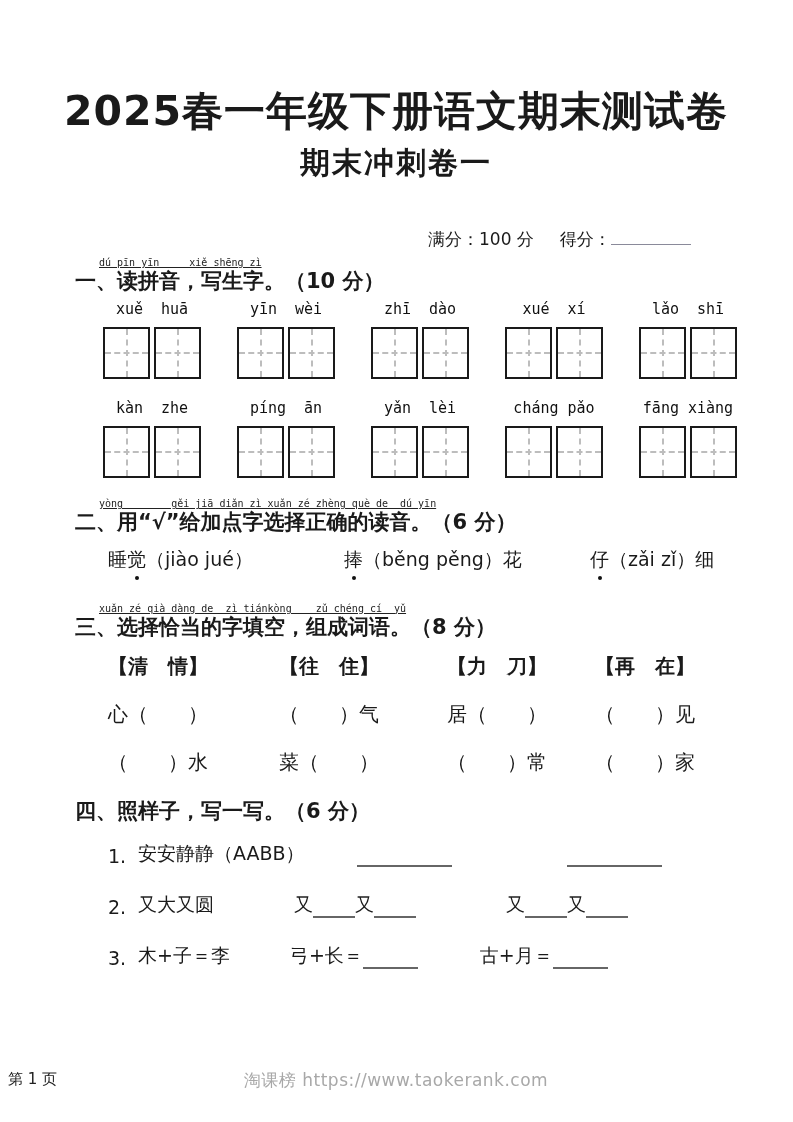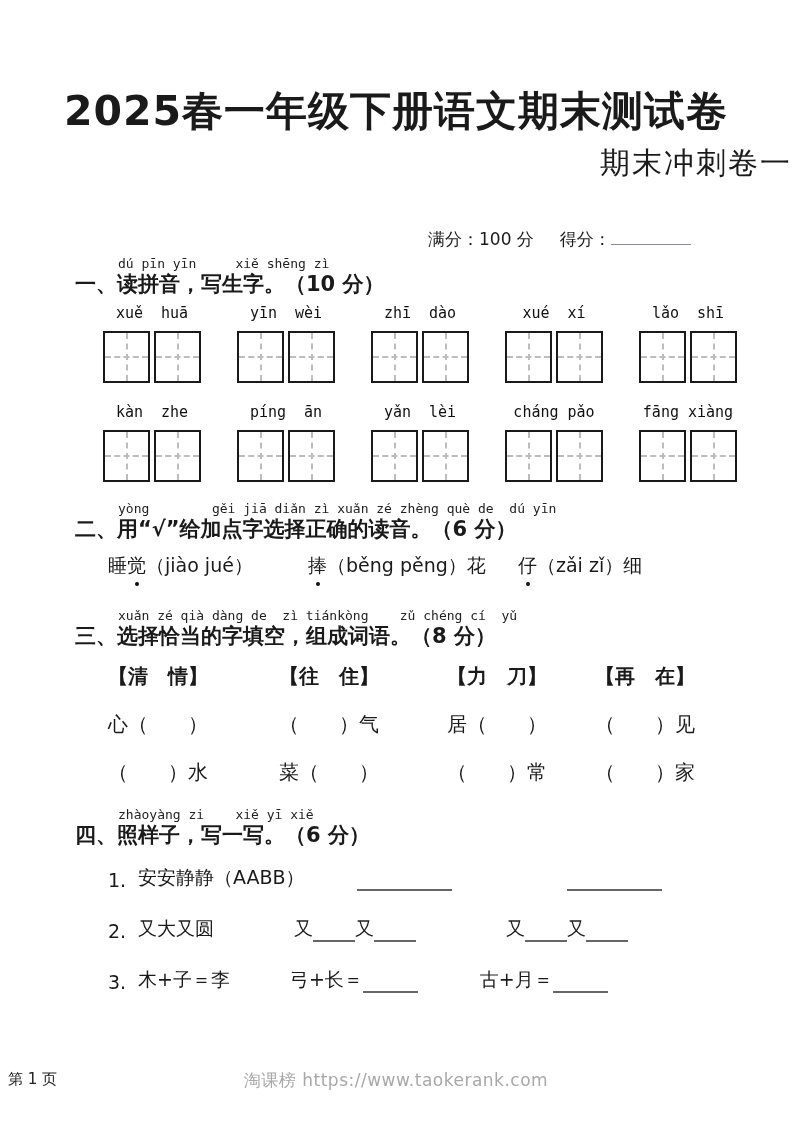--- a/index.html
+++ b/index.html
@@ -2,45 +2,45 @@
 <html><head>
 <meta charset="utf-8">
 <style>
   * { margin:0; padding:0; box-sizing:border-box; }
   html,body { background:#ffffff; }
   body { font-family:"DejaVu Sans", sans-serif; color:#1a1a1a; }
   .page { position:relative; width:792px; height:1122px; background:#ffffff; overflow:hidden; }
 
   
   .title { margin-top:84px; text-align:center; font-size:41px; font-weight:bold; letter-spacing:1px; }
-  .subtitle { margin-top:4px; text-align:right; font-size:30px; font-weight:normal; letter-spacing:2px; }
+  .subtitle { margin-top:4px; text-align:center; font-size:30px; font-weight:bold; letter-spacing:2px; }
   .scoreline { margin-top:44px; margin-left:428px; font-size:17px; color:#1a1a1a; }
   .scoreline .gap { display:inline-block; width:26px; }
   .score-blank { display:inline-block; width:80px; border-bottom:1.5px solid #8a8a9a; height:14px; vertical-align:baseline; }
 
   
   .sec-head { margin-left:75px; }
-  .sec-py { margin-left:43px; font-family:"DejaVu Sans Mono", monospace; font-size:13px; color:#222; white-space:pre; line-height:1.1; }
+  .sec-py { margin-left:24px; font-family:"DejaVu Sans Mono", monospace; font-size:10px; color:#222; white-space:pre; line-height:1.1;text-decoration:underline; }
   .sec-title { font-size:21px; font-weight:bold; line-height:1.3; white-space:pre; }
 
   
   .wrow { display:flex; justify-content:space-between; margin-left:103px; width:634px; }
   .wrow-1 { margin-top:5px; }
   .wrow-2 { margin-top:20px;align-items:center; }
   .wgroup { display:flex; flex-direction:column; align-items:center; }
   .py { font-family:"DejaVu Sans Mono", monospace; font-size:15px; white-space:pre; color:#111; }
   .pair { display:flex; gap:4px; margin-top:9px; }
   .tz-box { position:relative; width:47px; height:52px; border:2px solid #1a1a1a; background:#fff; }
   .tz-box::before { content:""; position:absolute; left:0; right:0; top:50%; margin-top:-1px; border-top:2px dashed #bdbdbd; }
   .tz-box::after { content:""; position:absolute; top:0; bottom:0; left:50%; margin-left:-1px; border-left:2px dashed #bdbdbd; }
 
   
   .s2-row { display:grid; margin-left:108px; font-size:19px; padding-bottom:8px; }
   .s2-row1 { grid-template-columns:194px 251px auto; margin-top:13px; }
-  .s2-row2 { grid-template-columns:200px 210px auto; margin-top:10px; }
+  .s2-row2 { grid-template-columns:200px 210px auto; margin-top:10px;gap:36px; }
   .dotted { position:relative; display:inline-block; }
   .dotted::after { content:""; position:absolute; left:50%; bottom:-7px; width:4px; height:4px; margin-left:-2px; border-radius:50%; background:#111; }
 
   
   .s3-grid { display:grid; grid-template-columns:171px 168px 148px auto; margin-left:108px; font-size:20px; }
   .s3-groups { margin-top:12px; font-weight:bold; }
   .s3-fill { margin-top:21px; }
 
   
   .s4row { display:flex; align-items:flex-end; margin-left:108px; font-size:19px; }
@@ -180,21 +180,20 @@
     <span>（　　）见</span>
   </div>
   <div class="s3-grid s3-fill">
     <span>（　　）水</span>
     <span>菜（　　）</span>
     <span>（　　）常</span>
     <span>（　　）家</span>
   </div>
 
   <div class="sec-head mt22">
-    <div class="sec-py">zhàoyàng zi    xiě yī xiě</div>
     <div class="sec-title"><span>四、</span><span>照样子，写一写。（6 分）</span></div>
   </div>
 
   <div class="s4row s4-item1">
     <span class="num">1.</span>
     <span>安安静静（AABB）</span>
     <span class="uline w95" style="margin-left:52px"></span>
     <span class="uline w95" style="margin-left:115px"></span>
   </div>
 

